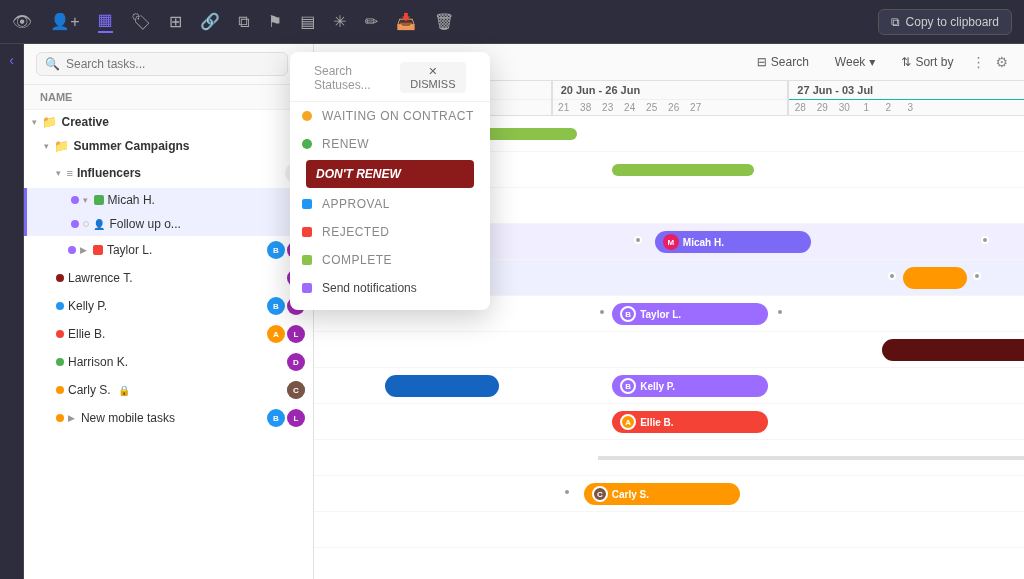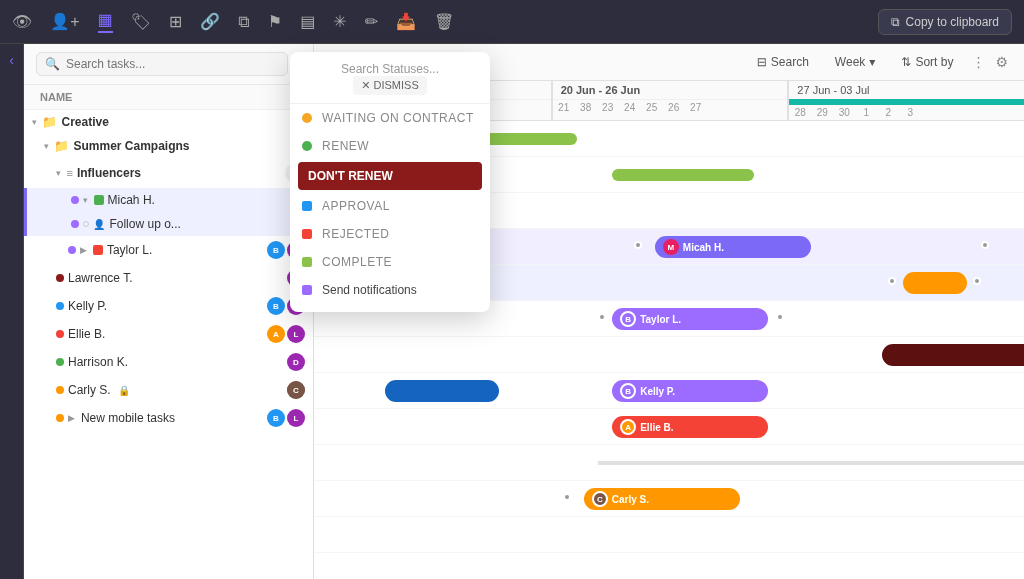--- a/index.html
+++ b/index.html
@@ -221,21 +221,20 @@
       z-index: 100;
       padding-bottom: 8px;
     }
 
     .dropdown-header {
       padding: 10px 24px 8px;
       border-bottom: 1px solid #f0f0f0;
       display: flex;
       align-items: center;
       justify-content: space-between;
-      flex-direction: column;
     }
 
     .search-statuses {
       font-size: 12px;
       color: #999;
     }
 
     .dismiss-btn {
       background: #f5f5f5;
       border: none;
@@ -254,22 +253,23 @@
       align-items: center;
       gap: 10px;
       padding: 7px 12px;
       cursor: pointer;
       font-size: 12px;
     }
     .status-item.active-item {
       background: #8b1a1a;
       color: white;
       border-radius: 4px;
-      margin: 2px 8px;
+      margin: 2px 16px;
       padding: 7px 10px;
+      font-style: italic;
     }
     .status-text { color: #888; font-weight: 500; letter-spacing: 0.5px; }
     .status-text-white { color: white; font-weight: 600; }
 
     .notif-item {
       display: flex;
       align-items: center;
       gap: 10px;
       padding: 7px 12px;
       cursor: pointer;
@@ -483,21 +483,21 @@
             <div class="day-label">21</div>
             <div class="day-label">38</div>
             <div class="day-label">23</div>
             <div class="day-label">24</div>
             <div class="day-label">25</div>
             <div class="day-label">26</div>
             <div class="day-label">27</div>
           </div>
         </div>
         <div style="flex:1;border-left:2px solid #e0e0e0;">
-          <div style="font-size:11px;font-weight:400;color:#555;padding:3px 8px;border-bottom:6px solid #14b8a6;">27 Jun - 03 Jul</div>
+          <div style="font-size:11px;font-weight:700;color:#555;padding:3px 8px;border-bottom:1px solid #14b8a6;">27 Jun - 03 Jul</div>
           <div style="display:flex;">
             <div class="day-label">28</div>
             <div class="day-label">29</div>
             <div class="day-label">30</div>
             <div class="day-label">1</div>
             <div class="day-label">2</div>
             <div class="day-label">3</div>
           </div>
         </div>
       </div>

